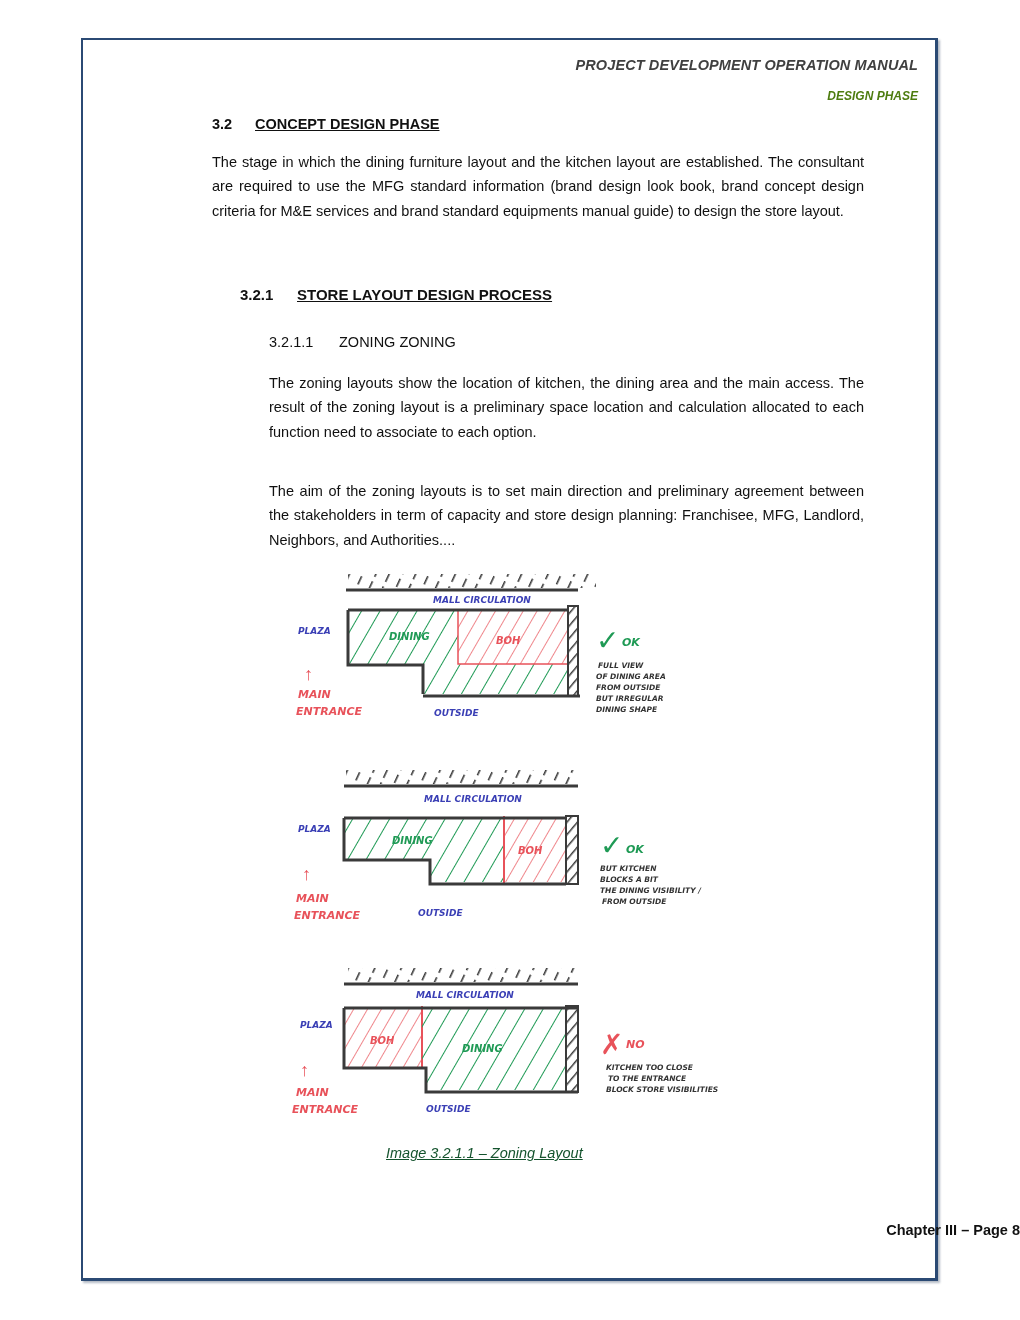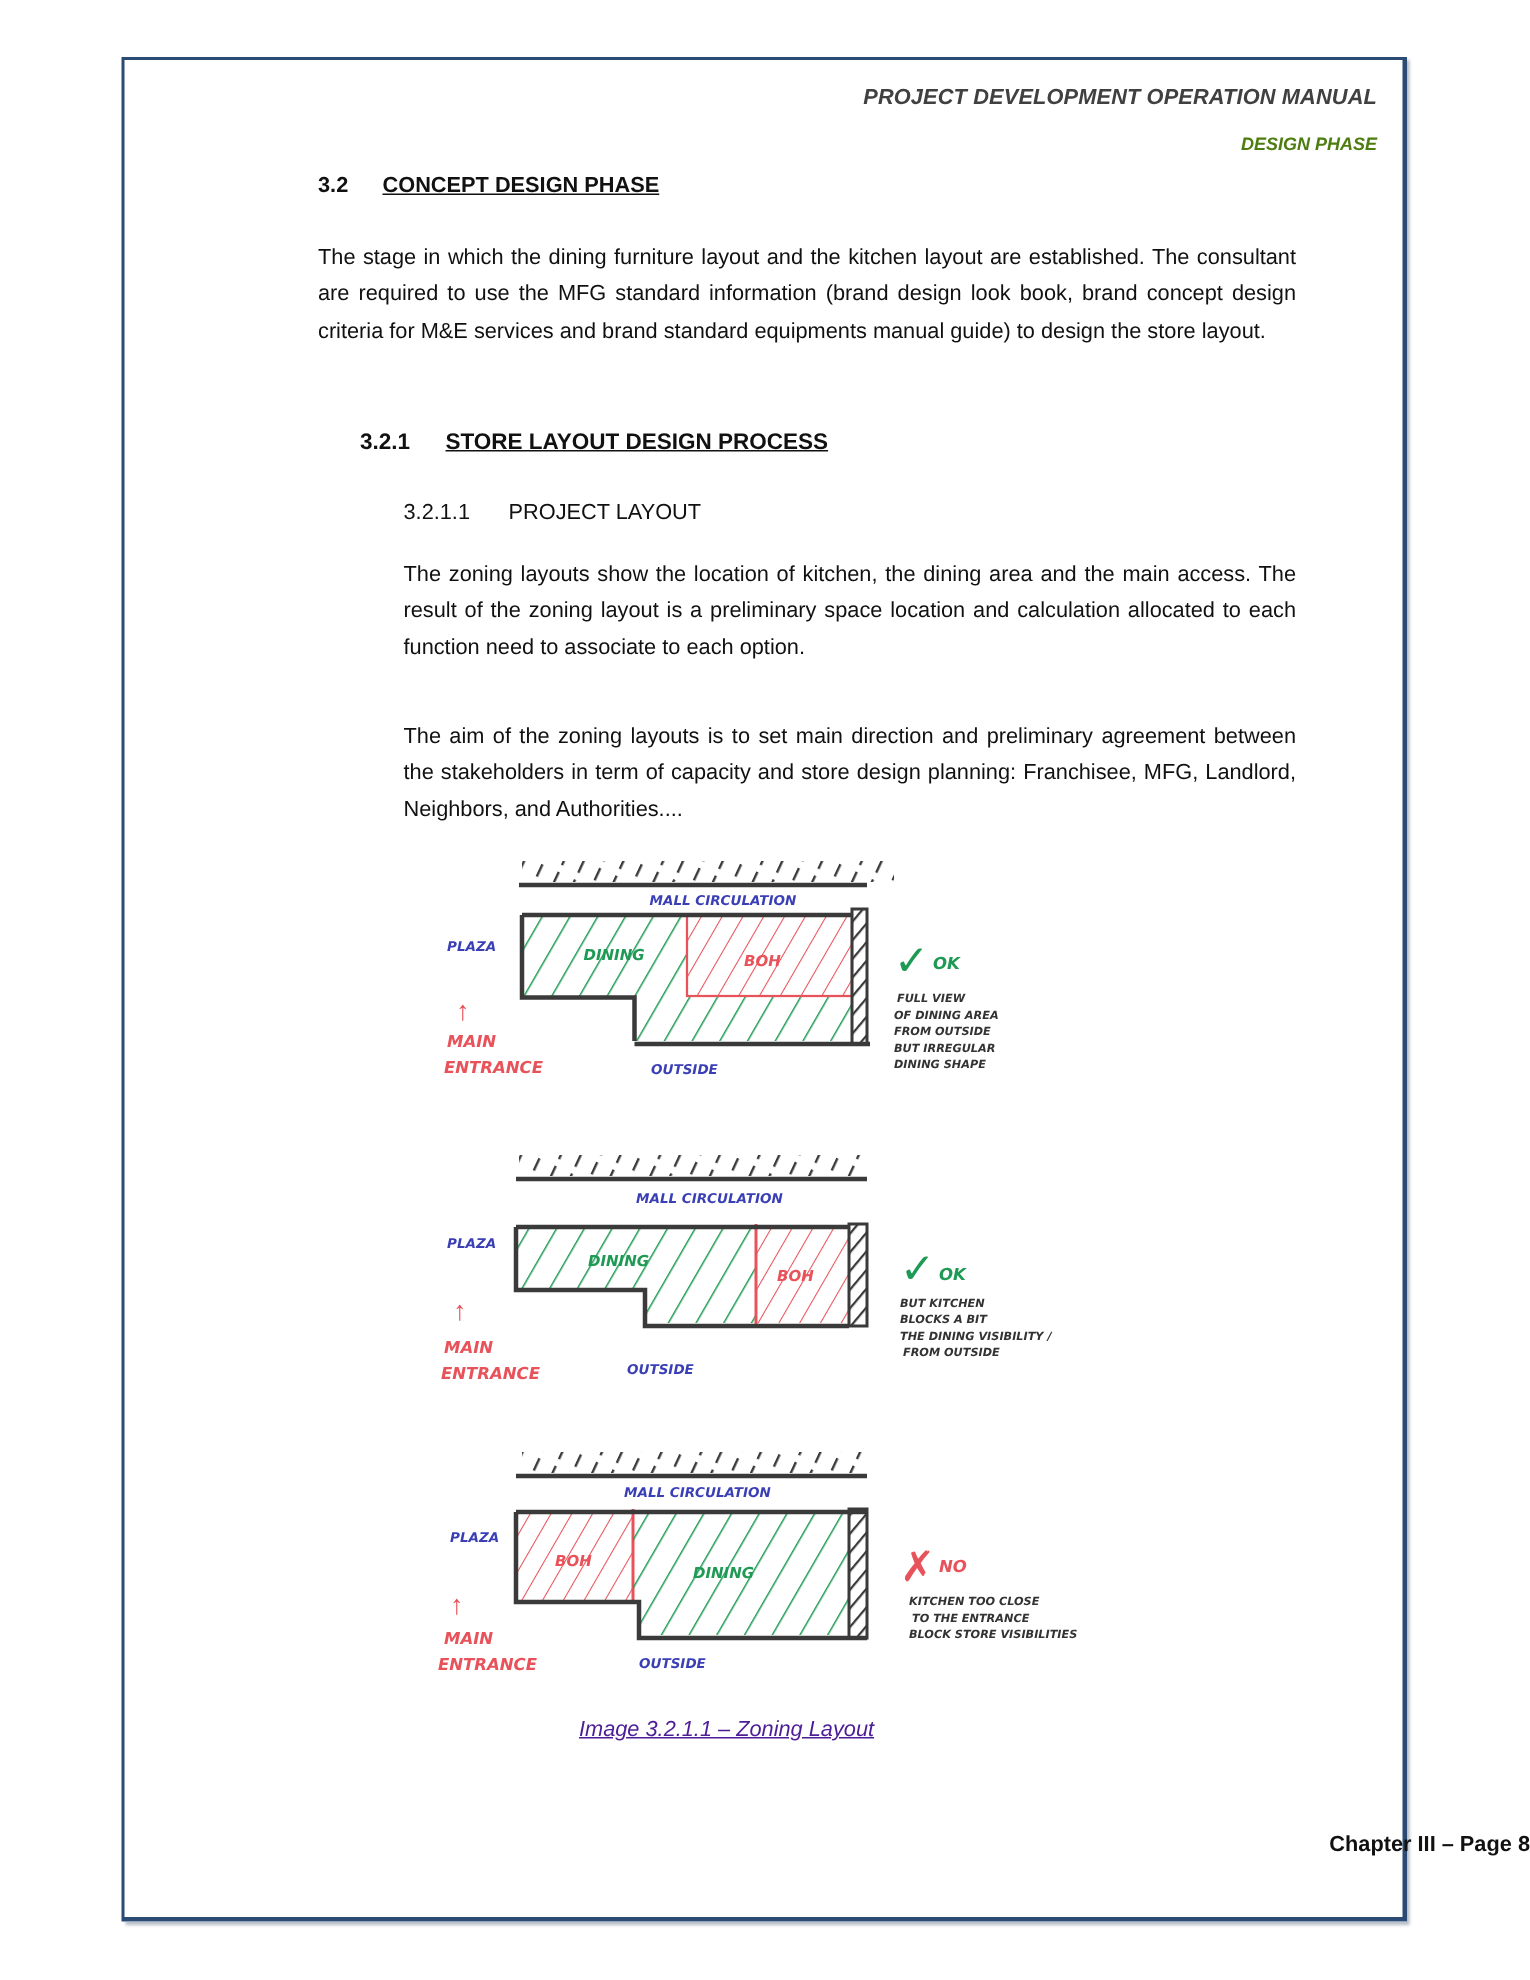--- a/index.html
+++ b/index.html
@@ -10,31 +10,31 @@
                 border-right: 3px solid #2b4a74; border-bottom: 3px solid #2b4a74;
                 box-shadow: 2px 2px 2px rgba(40,60,90,0.35); box-sizing: border-box; }
   .hdr-title { position: absolute; right: 102px; top: 57px; font-size: 14.5px; font-weight: bold;
                font-style: italic; color: #404040; letter-spacing: 0.1px; }
   .hdr-sub { position: absolute; right: 102px; top: 89px; font-size: 12px; font-weight: bold;
              font-style: italic; color: #4d7c0f; }
   .h2 { position: absolute; left: 212px; top: 116px; font-size: 14.5px; font-weight: bold; }
   .h2 .num { display: inline-block; width: 43px; }
   .h2 .t { text-decoration: underline; }
   .para { position: absolute; font-size: 14.5px; line-height: 24.3px; text-align: justify; text-align-last: left; }
-  .p1 { left: 212px; top: 160px; width: 652px; }
+  .p1 { left: 212px; top: 150px; width: 652px; }
   .h3 { position: absolute; left: 240px; top: 286px; font-size: 15px; font-weight: bold; }
   .h3 .num { display: inline-block; width: 57px; }
   .h3 .t { text-decoration: underline; }
   .h4 { position: absolute; left: 269px; top: 334px; font-size: 14.5px; }
   .h4 .num { display: inline-block; width: 70px; }
   .p2 { left: 269px; top: 371px; width: 595px; }
   .p3 { left: 269px; top: 479px; width: 595px; }
   .sketch { position: absolute; left: 268px; top: 548px; width: 520px; height: 580px; }
   .caption { position: absolute; left: 386px; top: 1145px; font-size: 14.5px; font-style: italic;
-             color: #4c1d95; text-decoration: underline; }
+             color: #14532d; text-decoration: underline; }
   .footer { position: absolute; left: 0; width: 1020px; top: 1222px; text-align: right;
             font-size: 14.5px; font-weight: bold; }
   .hand { font-family: "DejaVu Sans", sans-serif; font-weight: bold; font-style: italic; }
 </style>
 </head>
 <body>
 
 <div class="page-frame"></div>
 
 <div class="hdr-title">PROJECT DEVELOPMENT OPERATION MANUAL</div>
@@ -43,21 +43,21 @@
 <div class="h2">
   <span class="num">3.2</span><span class="t">CONCEPT DESIGN PHASE</span>
 </div>
 <div class="para p1">The stage in which the dining furniture layout and the kitchen layout are established. The consultant are required to use the MFG standard information (brand design look book, brand concept design criteria for M&amp;E services and brand standard equipments manual guide) to design the store layout.</div>
 
 <div class="h3">
   <span class="num">3.2.1</span><span class="t">STORE LAYOUT DESIGN PROCESS</span>
 </div>
 
 <div class="h4">
-  <span class="num">3.2.1.1</span><span>PROJECT LAYOUT</span>
+  <span class="num">3.2.1.1</span><span>ZONING ZONING</span>
 </div>
 
 <div class="para p2">The zoning layouts show the location of kitchen, the dining area and the main access. The result of the zoning layout is a preliminary space location and calculation allocated to each function need to associate to each option.</div>
 <div class="para p3">The aim of the zoning layouts is to set main direction and preliminary agreement between the stakeholders in term of capacity and store design planning: Franchisee, MFG, Landlord, Neighbors, and Authorities....</div>
 
 <svg class="sketch" viewBox="0 0 520 580" xmlns="http://www.w3.org/2000/svg">
   <defs>
     <pattern id="hatchGreen" patternUnits="userSpaceOnUse" width="16" height="16" patternTransform="rotate(30)">
       <line x1="0" y1="0" x2="0" y2="16" stroke="#1f9a55" stroke-width="2"></line>
     </pattern>

